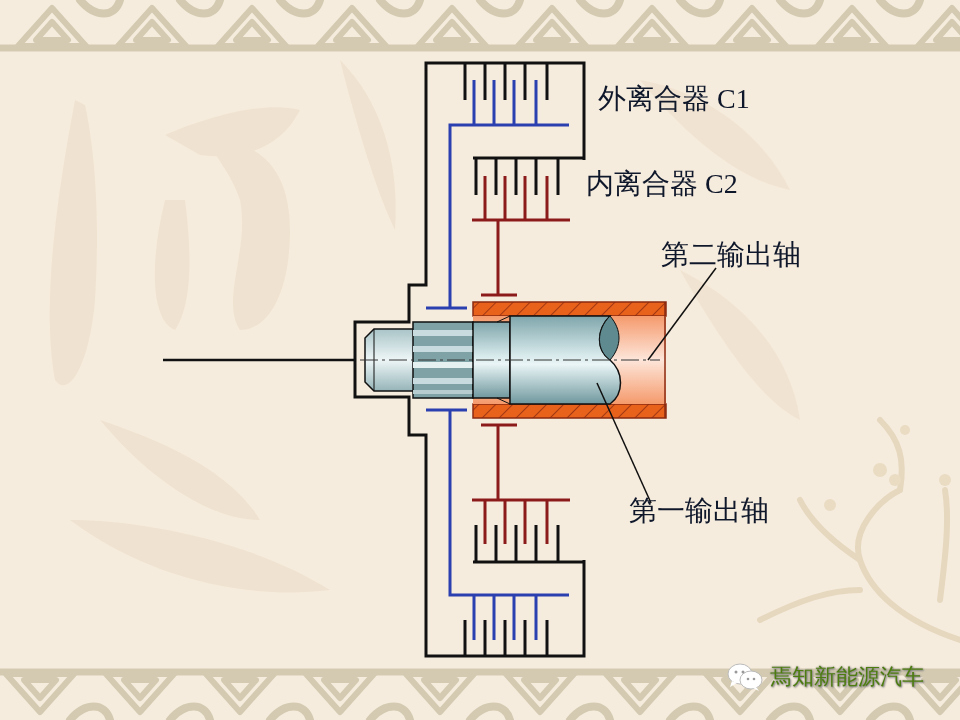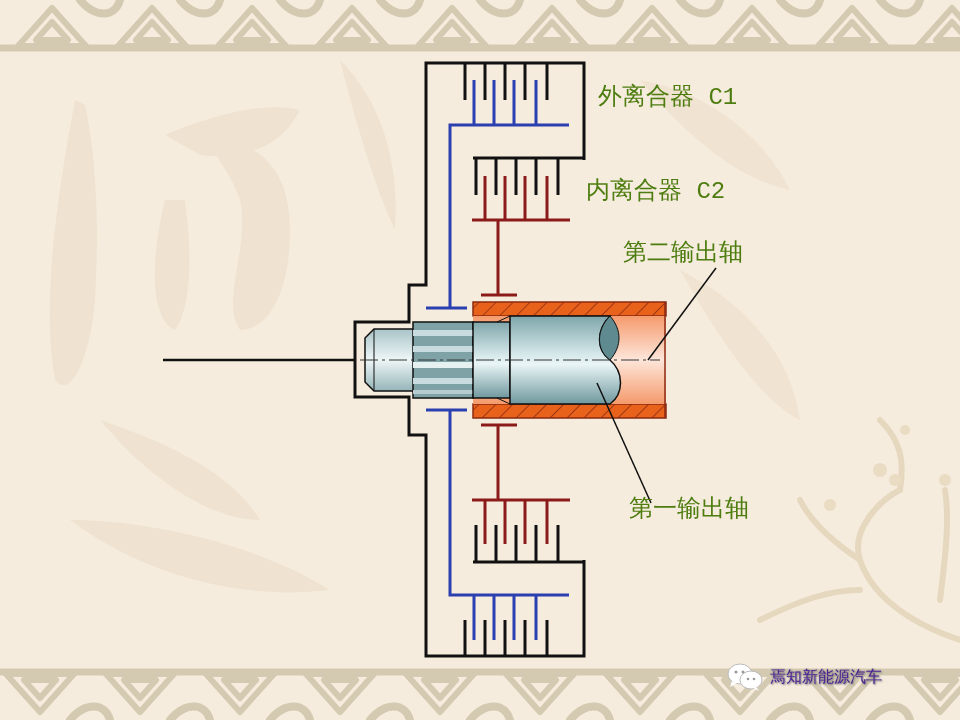--- a/index.html
+++ b/index.html
@@ -3,23 +3,23 @@
 <meta charset="utf-8">
 <style>
   html,body{margin:0;padding:0;}
   body{width:960px;height:720px;overflow:hidden;background:#f6ecdd;font-family:"DejaVu Serif","Liberation Serif",serif;}
   .slide{position:relative;width:960px;height:720px;background:#f6ecdd;overflow:hidden;}
   .border{position:absolute;left:0;width:960px;height:52px;}
   .border.top{top:0;}
   .border.bottom{top:668px;}
   .watermark-bg{position:absolute;left:0;top:0;width:960px;height:720px;pointer-events:none;}
   .diagram{position:absolute;left:0;top:0;width:960px;height:720px;}
-  .label{position:absolute;color:#4d7c0f;font-size:24px;white-space:nowrap;font-family:Liberation Mono, monospace;}
+  .label{position:absolute;color:#0f172a;font-size:28px;white-space:nowrap;font-family:Liberation Serif, serif;}
   .credit{position:absolute;left:726px;top:662px;display:flex;align-items:center;gap:6px;}
-  .credit-text{color:#4c1d95;font-size:16px;font-family:Liberation Sans, sans-serif;text-shadow:0 0 2px #888,1px 1px 2px #777;letter-spacing:0px;}
+  .credit-text{color:#4d7c0f;font-size:22px;font-family:Liberation Sans, sans-serif;text-shadow:0 0 2px #888,1px 1px 2px #777;letter-spacing:0px;}
 </style>
 </head>
 <body>
 
 <div class="slide">
 
   <svg class="watermark-bg" viewBox="0 0 960 720">
     <g fill="#efe2cf" opacity="0.9">
       <path d="M75 100 C60 180 40 300 55 380 C70 400 90 360 95 300 C100 220 95 150 85 105 Z"></path>
       <path d="M165 135 C200 120 260 100 300 110 C280 150 240 160 200 155 Z"></path>
@@ -246,22 +246,22 @@
       <line x1="497" y1="398" x2="510" y2="404" stroke="#111" stroke-width="1"></line>
     </g>
 
     <line x1="360" y1="360" x2="660" y2="360" stroke="#333" stroke-width="1" stroke-dasharray="18,4,3,4"></line>
 
     <line x1="648" y1="360" x2="716" y2="268" stroke="#111" stroke-width="1.5"></line>
     <line x1="597" y1="383" x2="651" y2="503" stroke="#111" stroke-width="1.5"></line>
   </svg>
 
   <div class="label" style="left:598px;top:80px;">外离合器 C1</div>
-  <div class="label" style="left:586px;top:174px;">内离合器  C2</div>
-  <div class="label" style="left:623px;top:236px;">第二输出轴</div>
+  <div class="label" style="left:586px;top:165px;">内离合器  C2</div>
+  <div class="label" style="left:661px;top:236px;">第二输出轴</div>
   <div class="label" style="left:629px;top:492px;">第一输出轴</div>
 
   <div class="credit">
     <svg width="38" height="30" viewBox="0 0 38 30">
       <ellipse cx="14" cy="12" rx="12" ry="10" fill="#fff" stroke="#bbb" stroke-width="1"></ellipse>
       <path d="M6 19 L4 25 L11 21 Z" fill="#fff"></path>
       <ellipse cx="25" cy="18" rx="11" ry="9" fill="#fff" stroke="#bbb" stroke-width="1"></ellipse>
       <path d="M30 25 L33 29 L27 26 Z" fill="#fff"></path>
       <circle cx="10" cy="10" r="1.5" fill="#999"></circle>
         <circle cx="17" cy="10" r="1.5" fill="#999"></circle>

